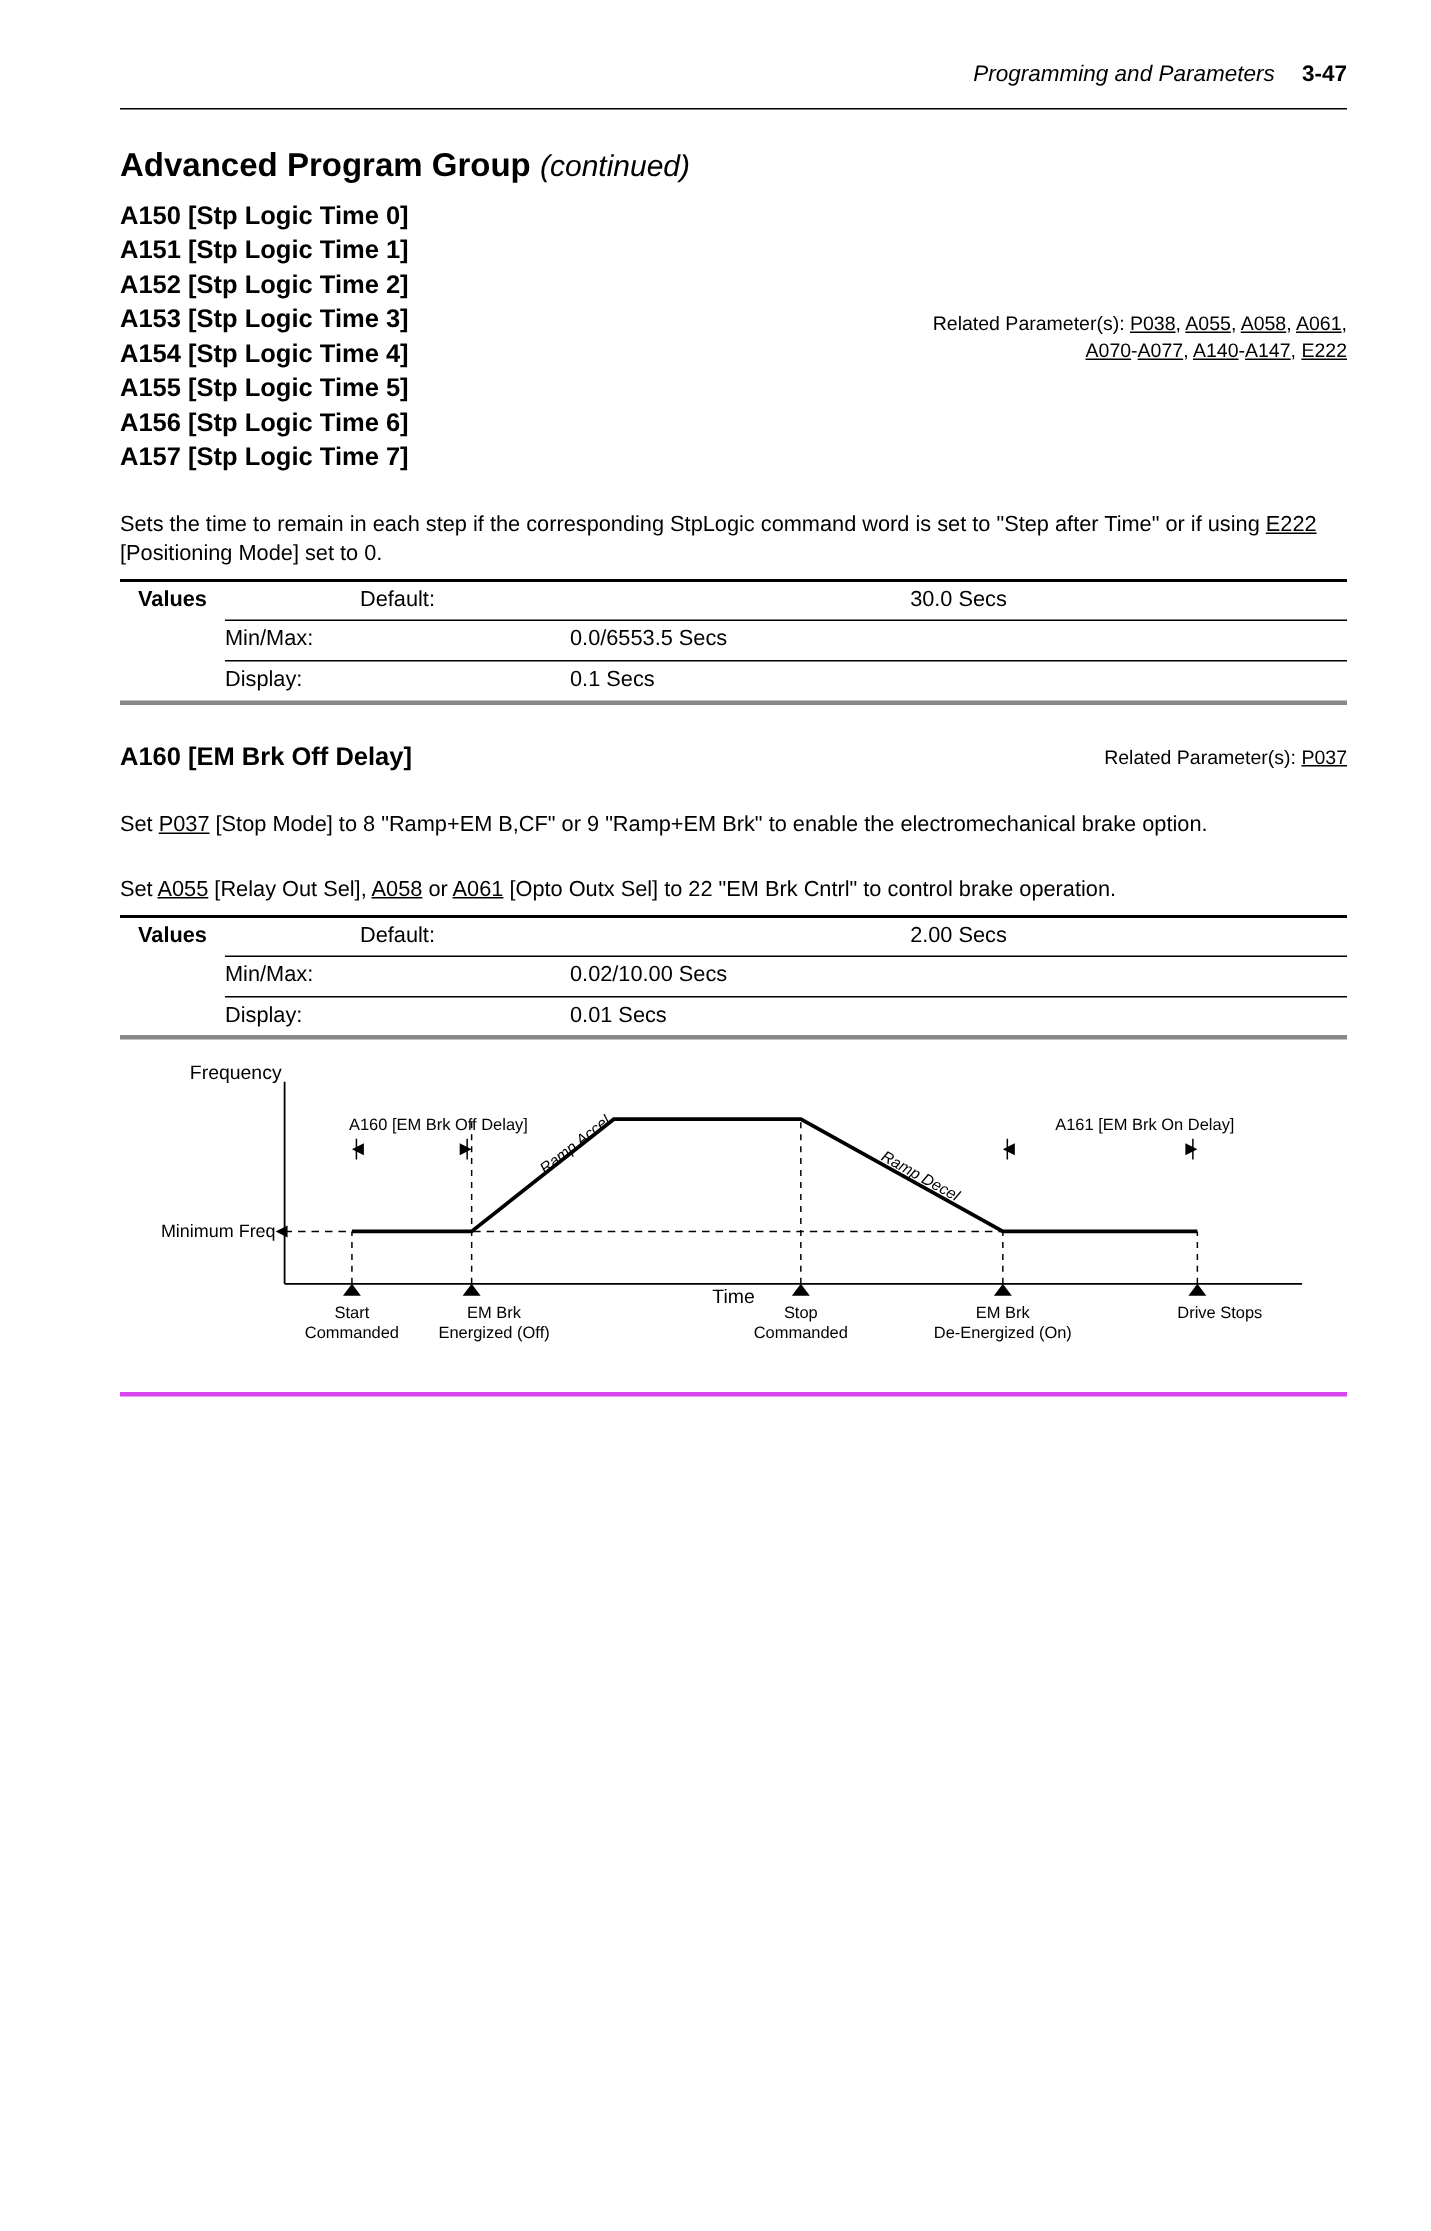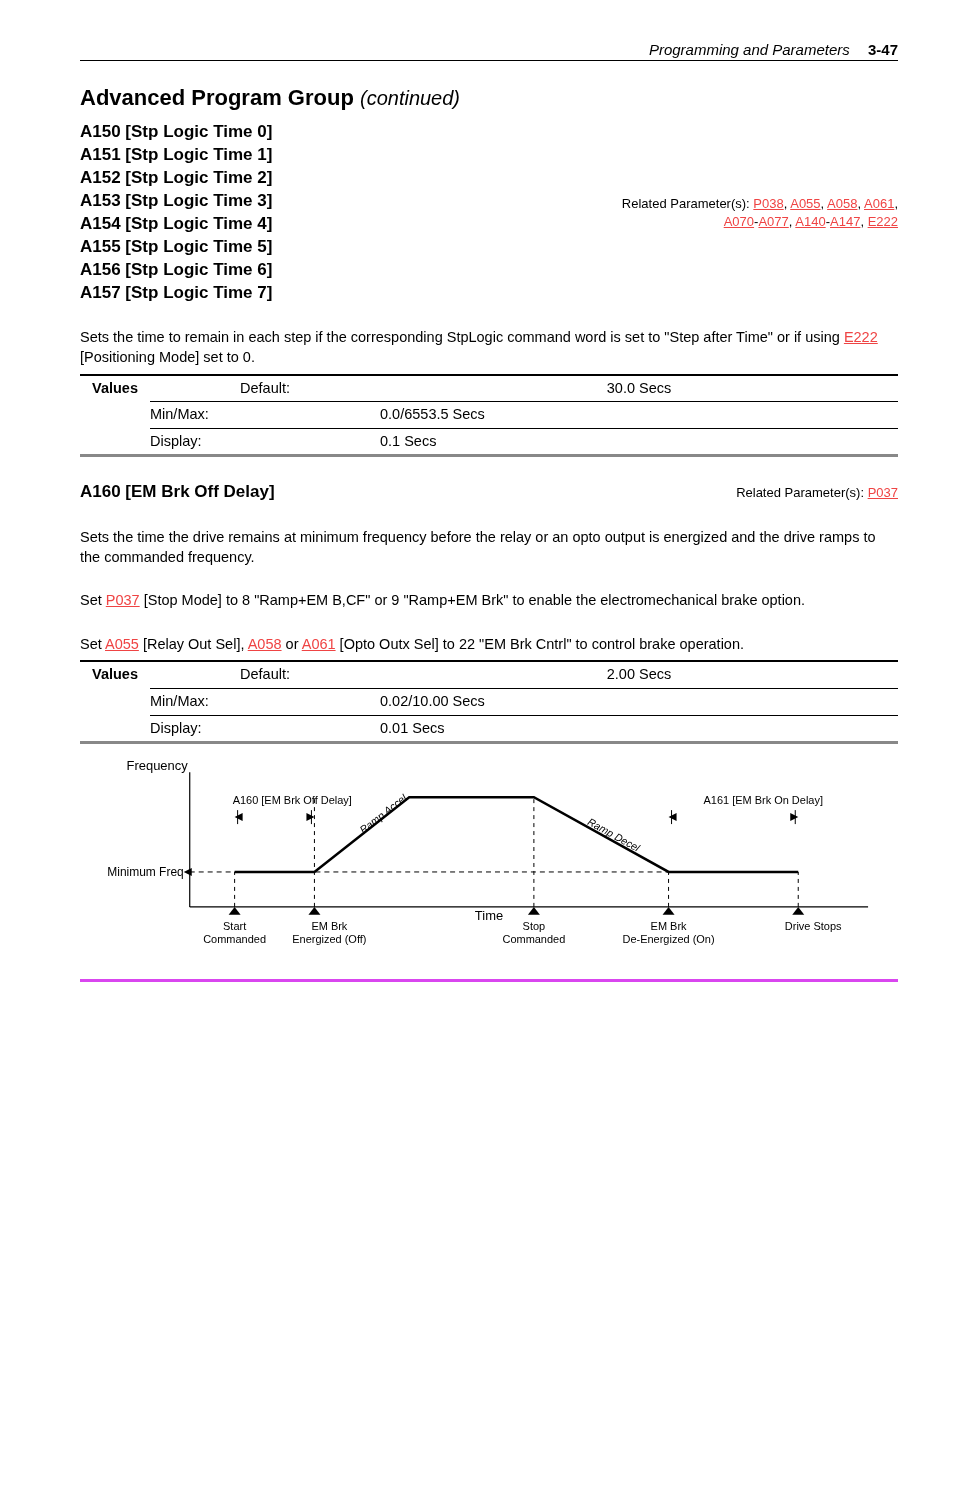--- a/index.html
+++ b/index.html
@@ -8,21 +8,21 @@
     background: #fff;
     width: 954px;
     margin: 0 auto;
     padding: 40px 56px 40px 80px;
     color: #000;
     font-size: 14px;
     line-height: 1.35;
   }
   .header-row {
     border-bottom: 1.5px solid #000;
-    padding-bottom: 0;
+    padding-bottom: 12px;
     margin-bottom: 22px;
   }
   .header-text {
     font-style: italic;
     font-size: 15px;
     text-align: right;
   }
   .bold-num { font-weight: bold; font-style: normal; margin-left: 14px; }
   .group-title {
     font-size: 22px;
@@ -44,21 +44,21 @@
   .param-names {
     font-size: 17px;
     font-weight: bold;
     line-height: 1.35;
   }
   .related {
     font-size: 13px;
     text-align: right;
     line-height: 1.35;
   }
-  a.plink { color: #ef4444; text-decoration: underline; cursor: pointer; }
+  a.plink { color: #000000; text-decoration: underline; cursor: pointer; }
   .bodytext {
     font-size: 14.5px;
     margin: 24px 0 6px 0;
     line-height: 1.35;
   }
   .mv-table {
     width: 100%;
     border-collapse: collapse;
     margin-top: 4px;
   }
@@ -141,21 +141,20 @@
 </div>
 
 <div class="param-block">
   <div class="param-head-row">
     <div class="param-title-single">A160 [EM Brk Off Delay]</div>
     <div class="related">
       <span>Related Parameter(s): </span><a class="plink">P037</a>
     </div>
   </div>
 
-  <p class="bodytext">Sets the time the drive remains at minimum frequency before the relay or an opto output is energized and the drive ramps to the commanded frequency.</p>
   <p class="bodytext">
     <span>Set </span><a class="plink">P037</a><span> [Stop Mode] to 8 "Ramp+EM B,CF" or 9 "Ramp+EM Brk" to enable the electromechanical brake option.</span>
   </p>
   <p class="bodytext">
     <span>Set </span><a class="plink">A055</a><span> [Relay Out Sel], </span><a class="plink">A058</a><span> or </span><a class="plink">A061</a><span> [Opto Outx Sel] to 22 "EM Brk Cntrl" to control brake operation.</span>
   </p>
 
   <table class="mv-table">
     <tbody>
         <tr class="mv-row-t">

